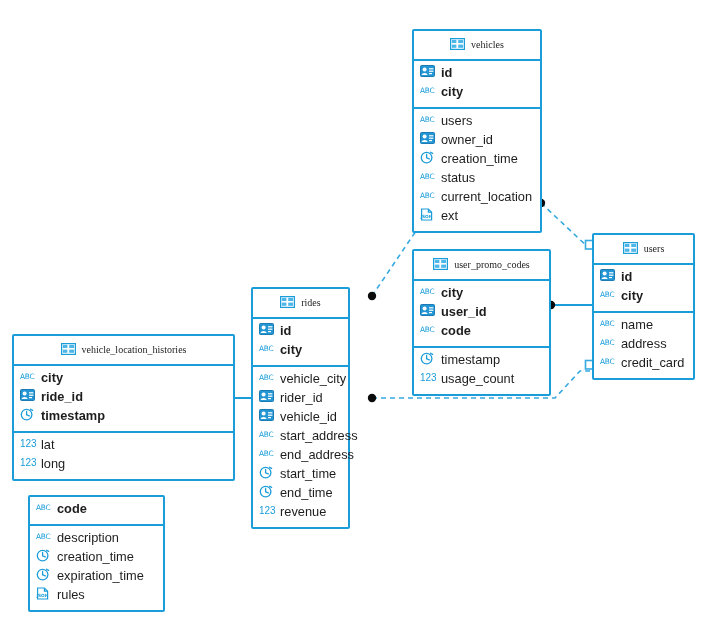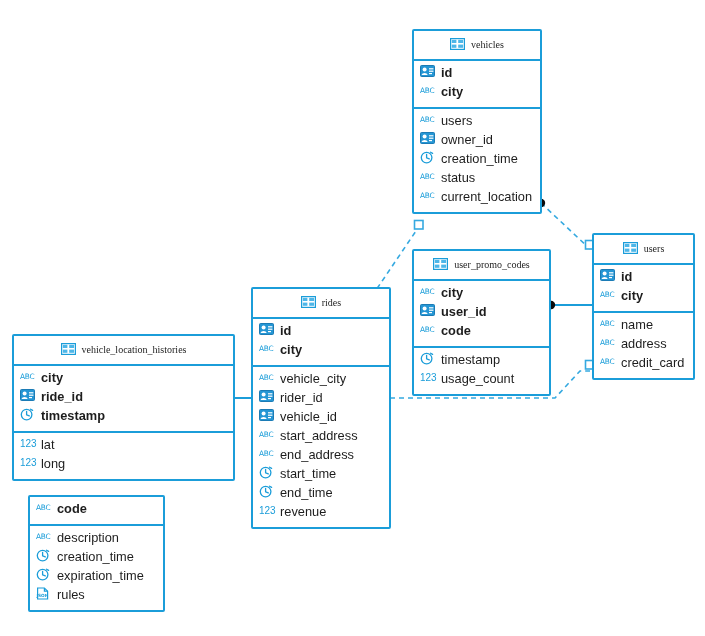--- a/index.html
+++ b/index.html
@@ -97,21 +97,21 @@
     font-weight: normal;
     color: #1b9dd9;
     line-height: 14px;
     font-family: "Liberation Sans", sans-serif;
   }
 
   
   #tbl-vehicles   { left: 412px; top: 29px;  width: 130px; }
   #tbl-users      { left: 592px; top: 233px; width: 103px; }
   #tbl-upc        { left: 412px; top: 249px; width: 139px; }
-  #tbl-rides      { left: 251px; top: 287px; width: 140px; }
+  #tbl-rides      { left: 251px; top: 287px; width: 99px; }
   #tbl-vlh        { left: 12px;  top: 334px; width: 223px; }
   #tbl-promo      { left: 28px;  top: 495px; width: 137px; }
 </style>
 </head>
 <body>
 
 <div id="canvas">
 
   <svg id="edges" viewBox="0 0 705 636" width="705" height="636">
 
@@ -205,20 +205,30 @@
         <span>creation_time</span>
       </div>
       <div class="col">
         <span class="ico ico-abc">ABC</span>
         <span>status</span>
       </div>
       <div class="col">
         <span class="ico ico-abc">ABC</span>
         <span>current_location</span>
       </div>
+      <div class="col">
+        <span class="ico">
+          <svg width="14" height="13" viewBox="0 0 14 13">
+            <path d="M1.6 1 L8.4 1 L11.6 4.2 L11.6 12 L1.6 12 Z" fill="#ffffff" stroke="#1b9dd9" stroke-width="1.2"></path>
+            <path d="M8.4 1 L8.4 4.2 L11.6 4.2" fill="none" stroke="#1b9dd9" stroke-width="1.2"></path>
+            <text x="6.4" y="10.4" font-size="4.3" font-family="DejaVu Sans, sans-serif" font-weight="bold" fill="#1b9dd9" text-anchor="middle">JSON</text>
+          </svg>
+        </span>
+        <span>ext</span>
+      </div>
     </div>
   </div>
 
   <div class="tbl" id="tbl-users">
     <div class="tbl-title">
       <span class="ico">
         <svg width="15" height="12" viewBox="0 0 15 12">
           <rect x="0.5" y="0.5" width="14" height="11" fill="#ffffff" stroke="#1b9dd9" stroke-width="1.4"></rect>
           <rect x="1.8" y="1.8" width="4.6" height="3.2" fill="#4db6e8"></rect>
           <rect x="8.2" y="1.8" width="4.9" height="3.2" fill="#4db6e8"></rect>

